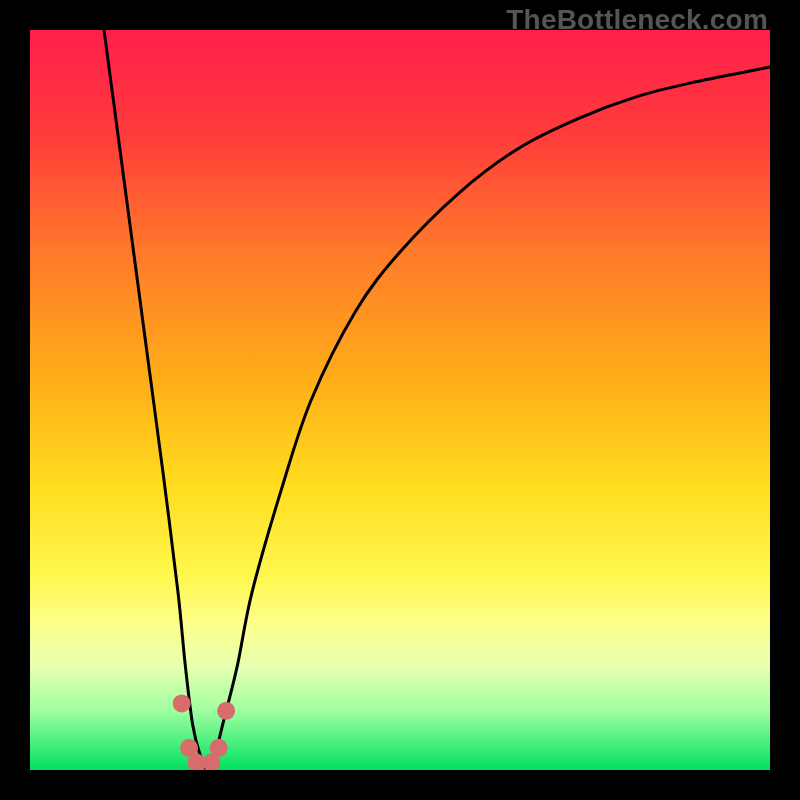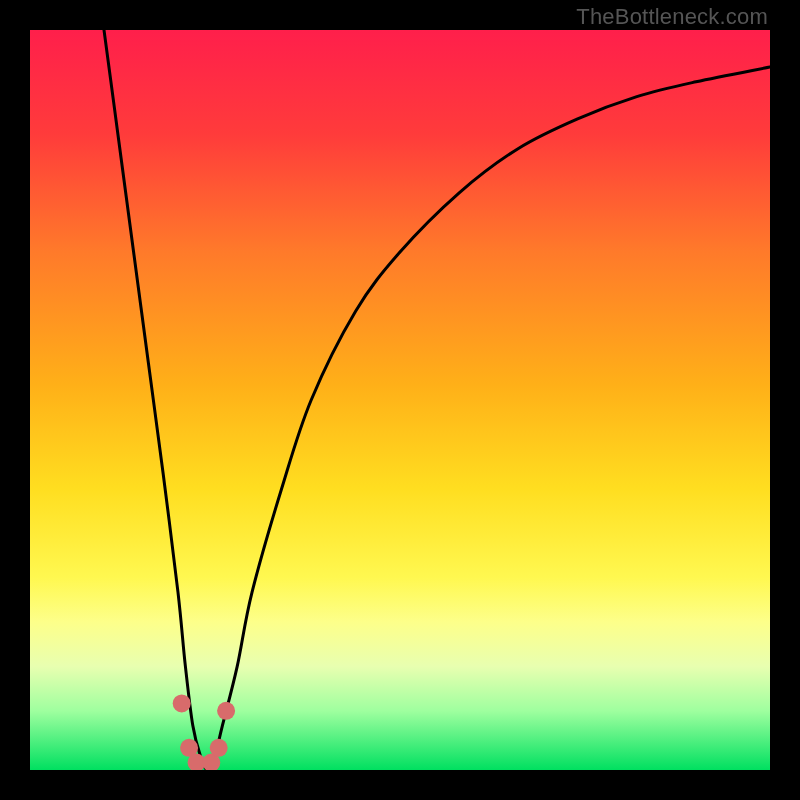--- a/index.html
+++ b/index.html
@@ -32,22 +32,22 @@
     inset: 0;
     width: 740px;
     height: 740px;
   }
 
   .watermark {
     position: absolute;
     top: 4px;
     right: 32px;
     color: #555;
-    font-size: 22px;
-    font-weight: 400;
+    font-size: 28px;
+    font-weight: 700;
     letter-spacing: 0.2px;
     text-align: center;
   }
 </style>
 </head>
 <body>
 
 <div class="frame">
 
   <div class="watermark">TheBottleneck.com</div>

